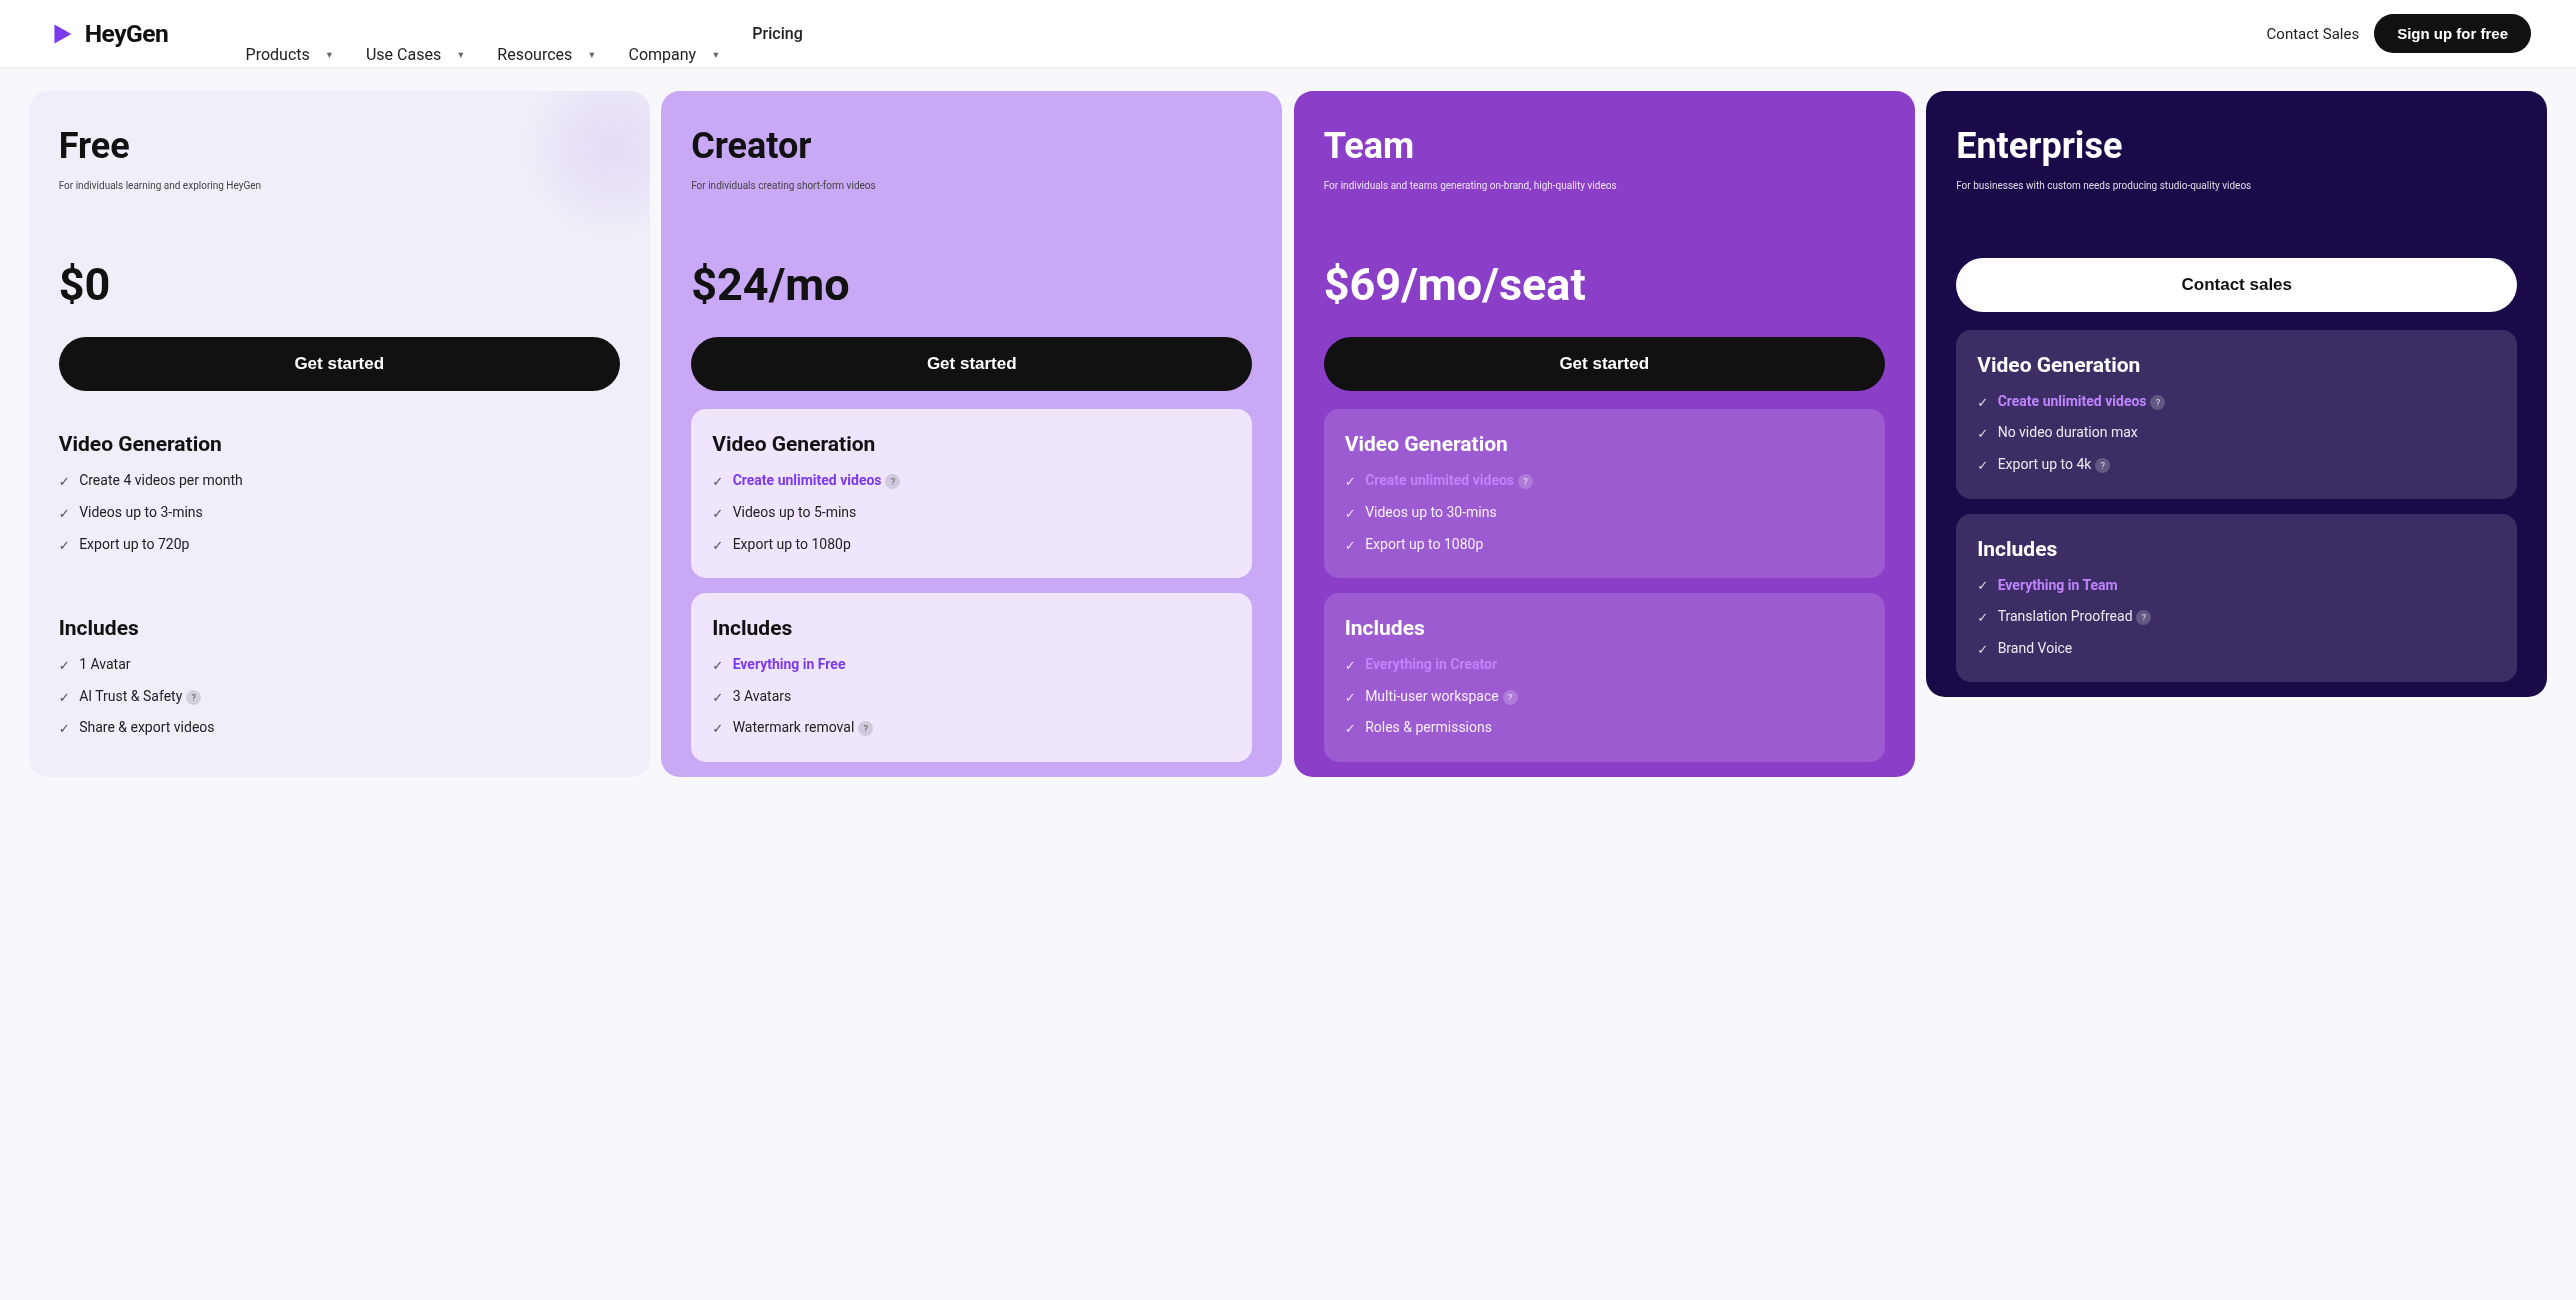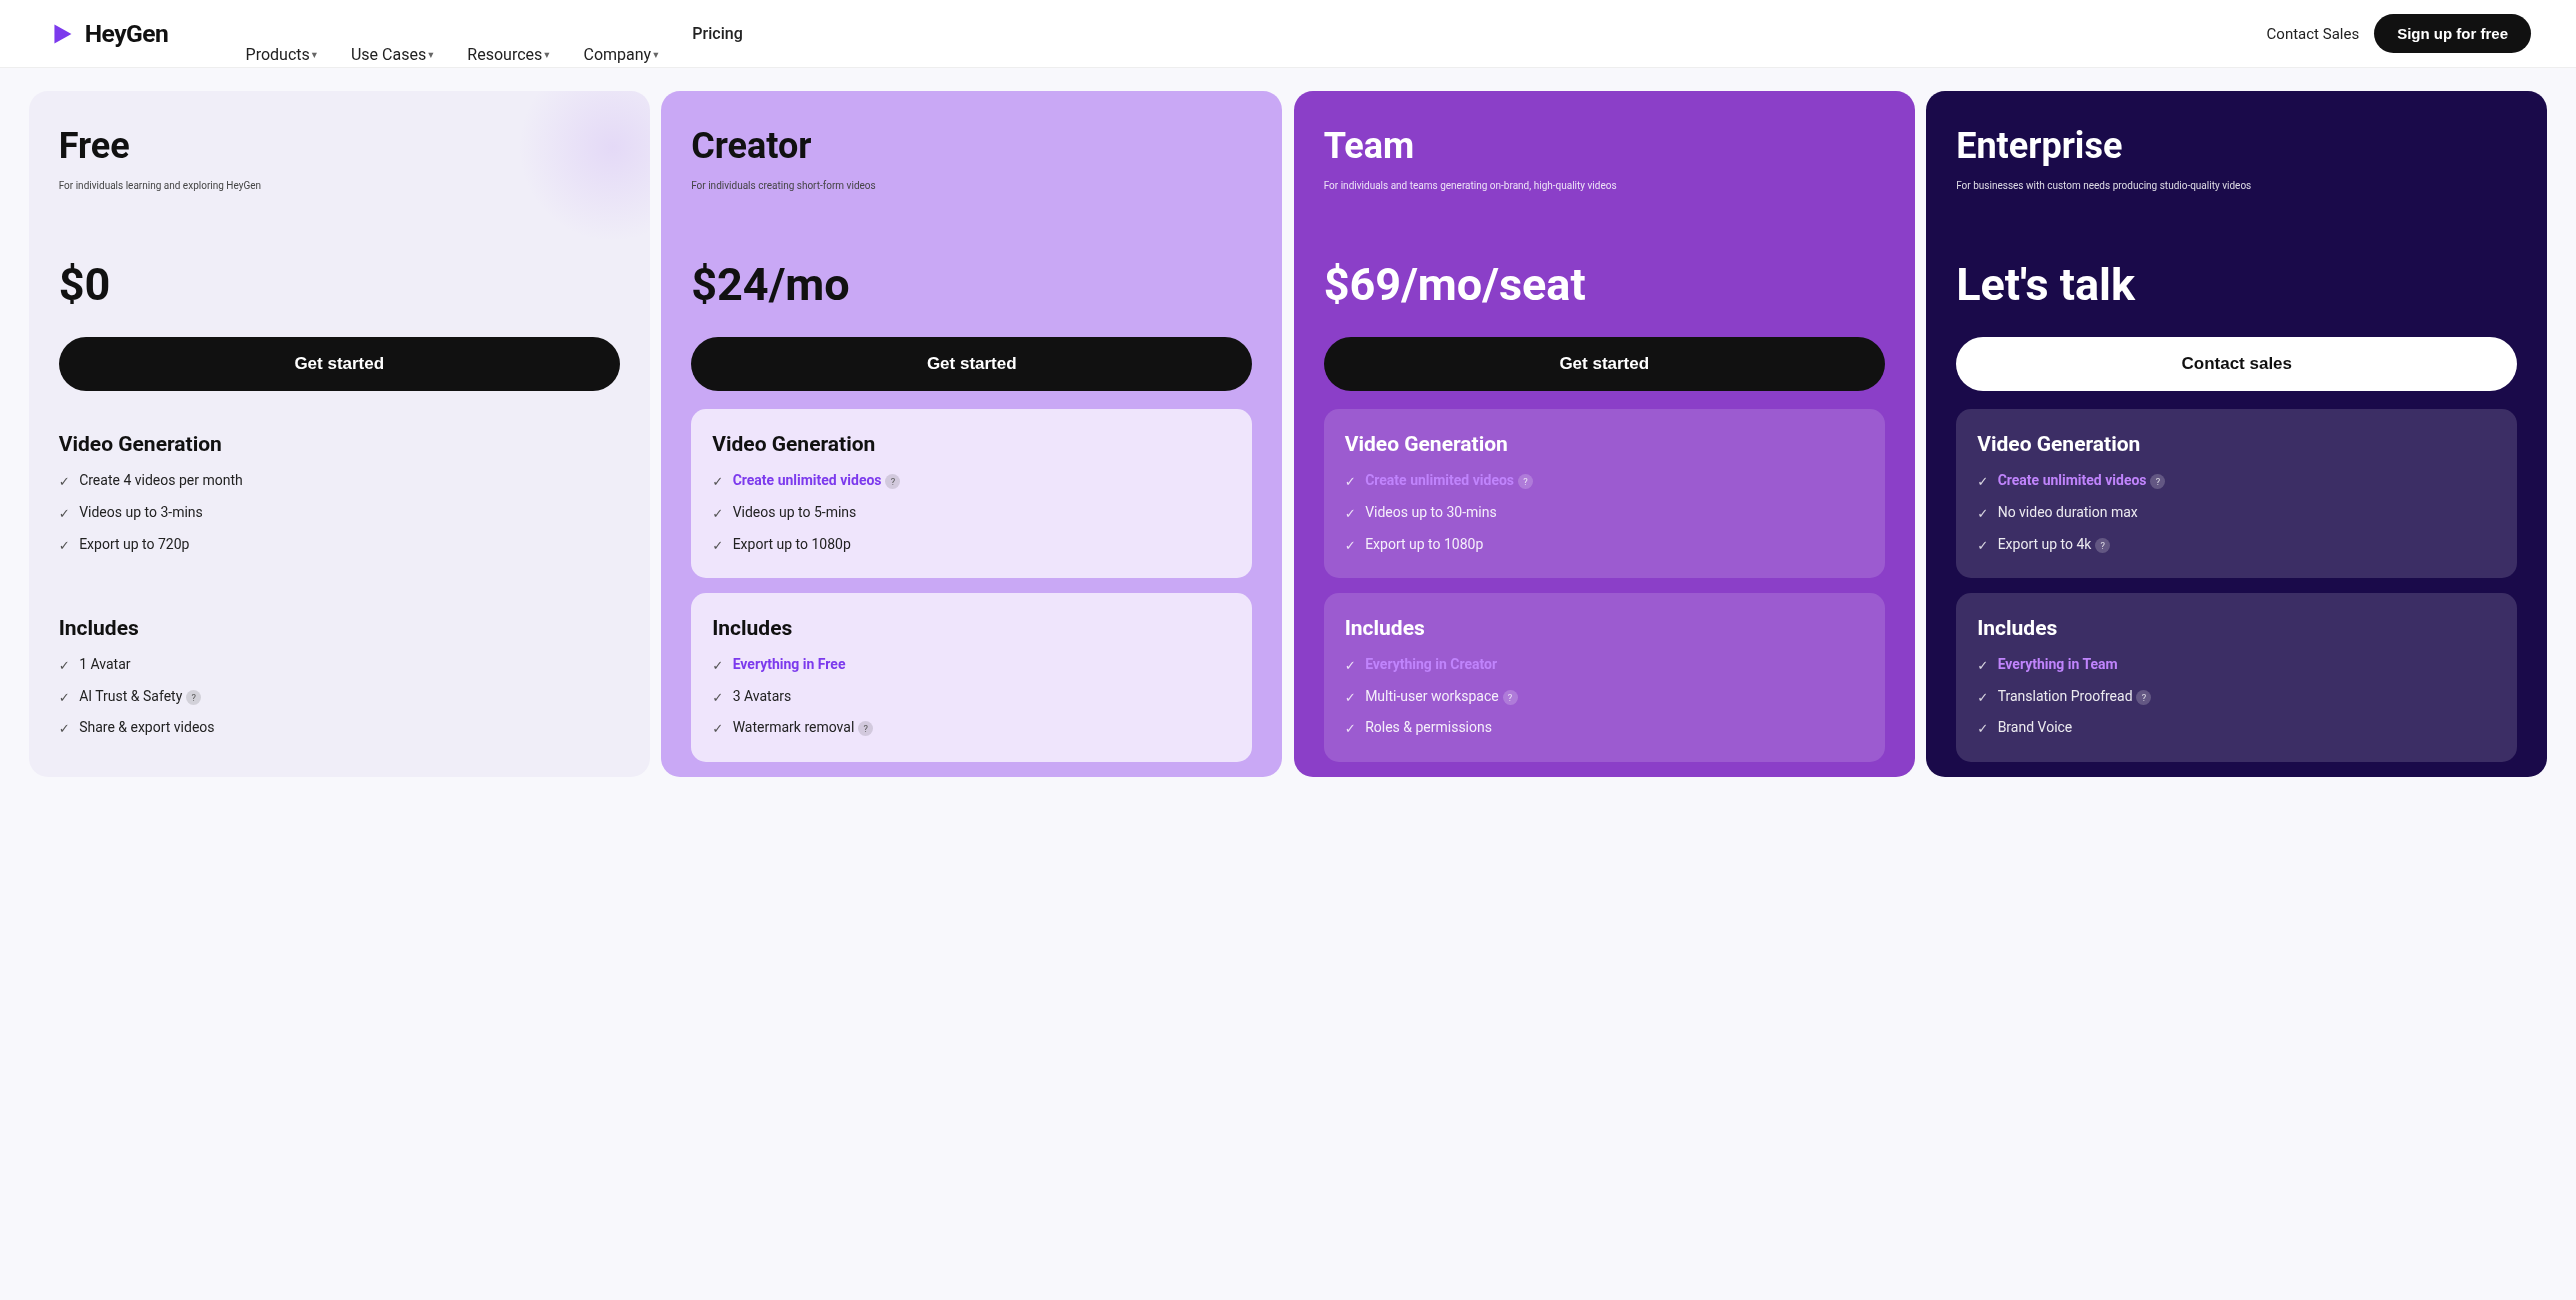--- a/index.html
+++ b/index.html
@@ -40,21 +40,21 @@
     }
     .nav-links {
       display: flex;
       align-items: center;
       gap: 7.6px;
       flex: 1;
     }
     .nav-link {
       display: flex;
       align-items: center;
-      gap: 2px;
+      gap: 17px;
       padding: 7.6px 13.2px;
       font-size: 16px;
       color: #222;
       cursor: pointer;
       border-radius: 5.7px;
       text-decoration: none;
       margin-top: 42px;
     }
     .nav-link .chevron {
       font-size: 10.4px;
@@ -408,21 +408,21 @@
           <li class="feature-item">
             <span class="check-icon">✓</span>
             <span>Multi-user workspace<span class="info-icon">?</span></span>
           </li>
           <li class="feature-item">
             <span class="check-icon">✓</span>
             <span>Roles &amp; permissions</span>
           </li>
         </ul>
       </div></div>
-    <div class="plan-card enterprise"><div class="plan-name">Enterprise</div><div class="plan-desc">For businesses with custom needs producing studio-quality videos</div><div class="plan-price">Let's talk</div><button class="plan-btn">Contact sales</button><div class="feature-section">
+    <div class="plan-card enterprise"><div class="plan-name">Enterprise</div><div class="plan-desc">For businesses with custom needs producing studio-quality videos</div><button class="plan-btn">Contact sales</button><div class="feature-section">
         <div class="feature-section-title">Video Generation</div>
         <ul class="feature-list">
           <li class="feature-item">
             <span class="check-icon">✓</span>
             <span><a class="feature-link" href="#">Create unlimited videos</a><span class="info-icon">?</span></span>
           </li>
           <li class="feature-item">
             <span class="check-icon">✓</span>
             <span>No video duration max</span>
           </li>

